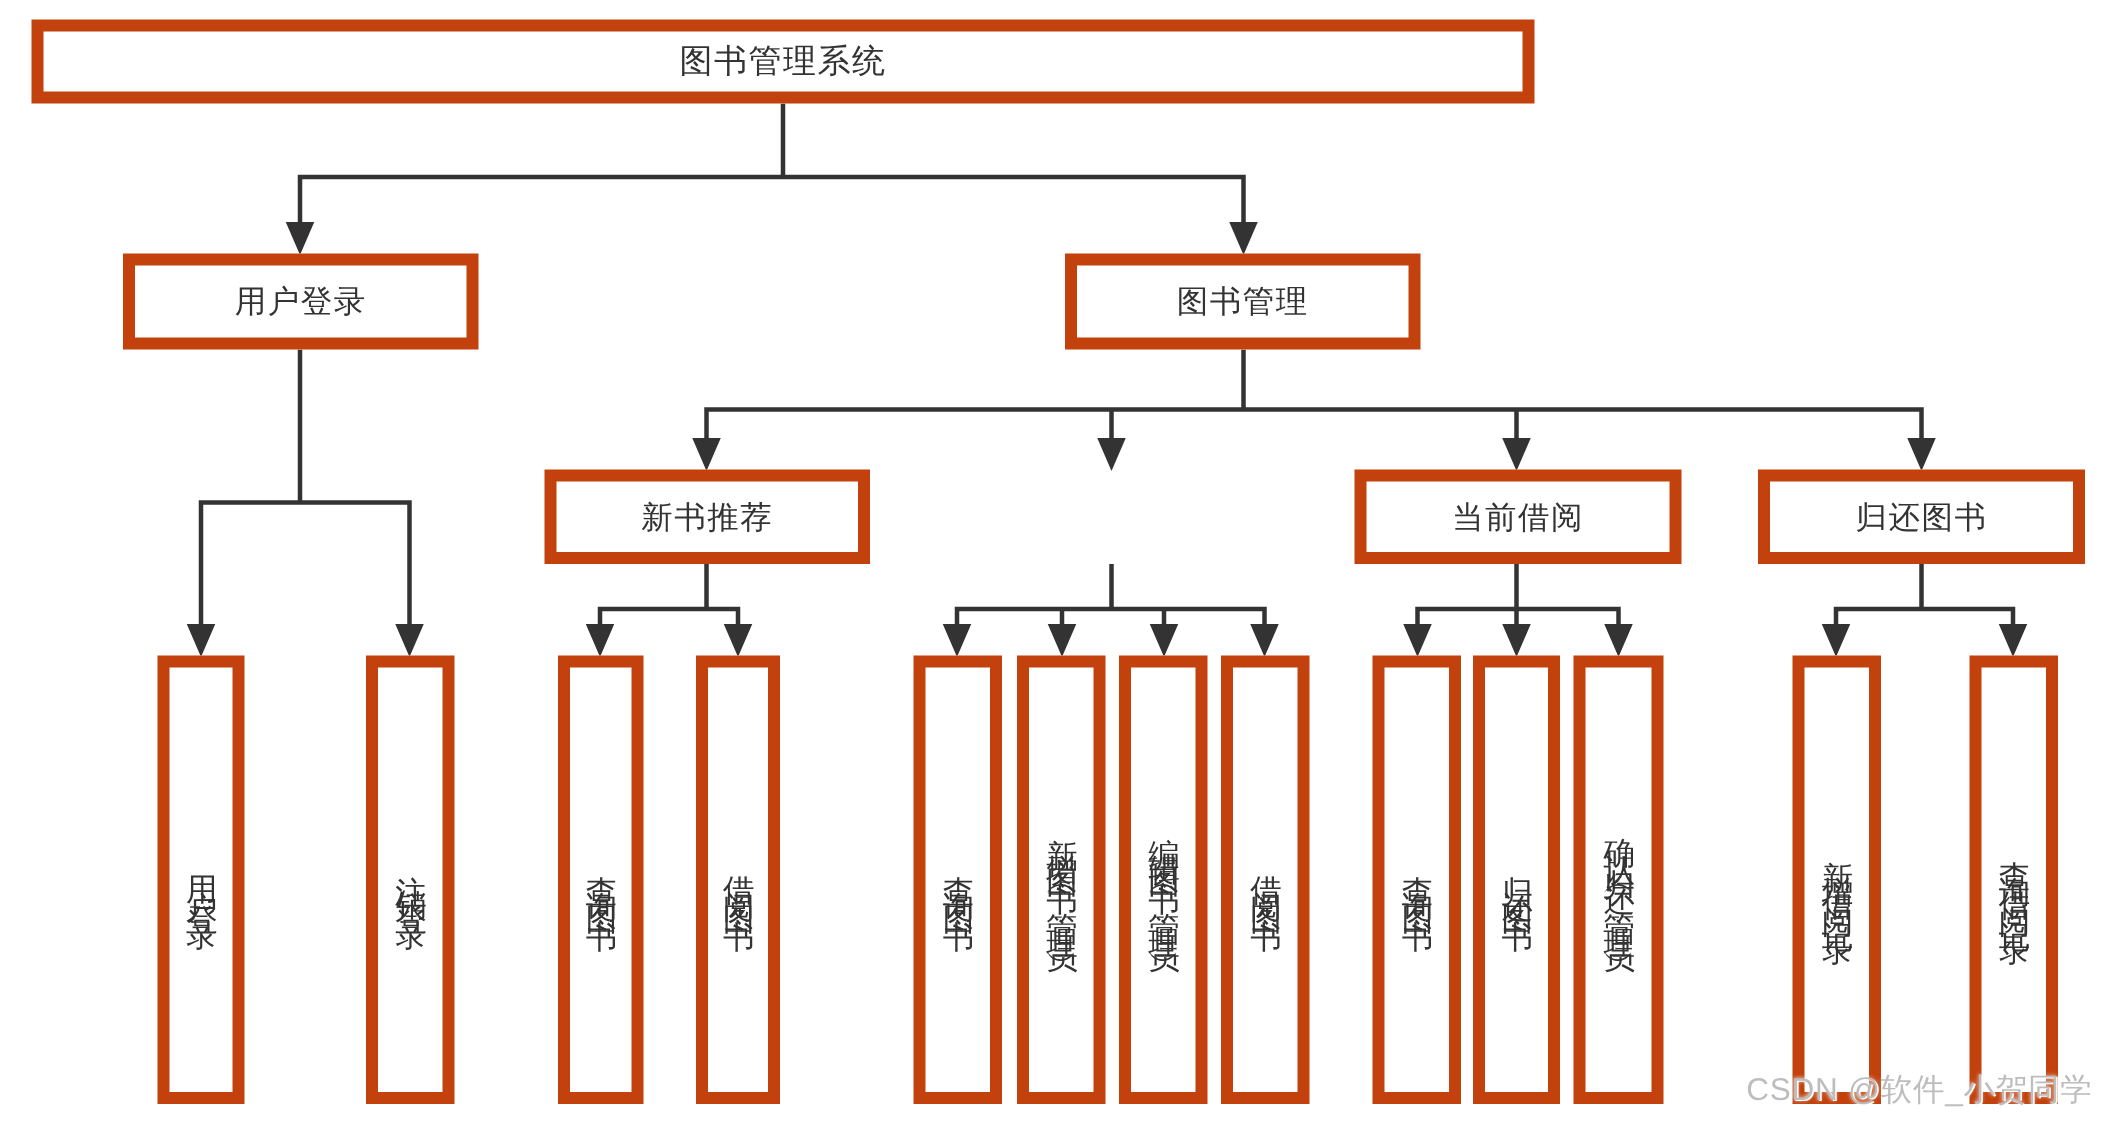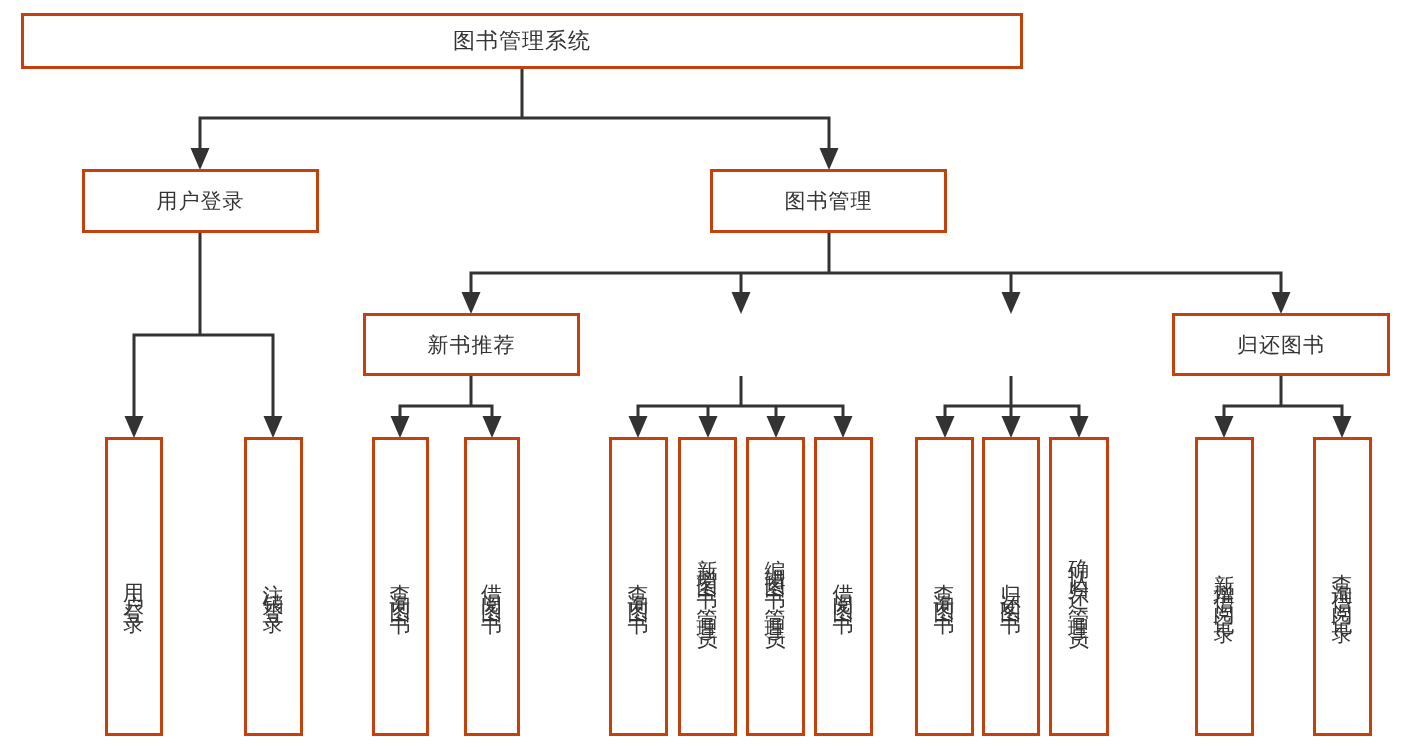--- a/index.html
+++ b/index.html
@@ -13,21 +13,21 @@
   }
   svg.connectors {
     position: absolute;
     left: 0; top: 0;
     width: 1405px; height: 747px;
     pointer-events: none;
   }
   .node {
     position: absolute;
     box-sizing: border-box;
-    border: 3px solid #c2410c;
+    border: 8px solid #c2410c;
     background: #ffffff;
     color: #333333;
     display: flex;
     align-items: center;
     justify-content: center;
   }
   .hbox { font-size: 21px; letter-spacing: 1px; }
   .root-box { font-size: 22px; }
   .vtext {
     writing-mode: vertical-rl;
@@ -114,20 +114,23 @@
   <div class="node hbox n-user-login">
     <span>用户登录</span>
   </div>
   <div class="node hbox n-book-mgmt">
     <span>图书管理</span>
   </div>
 
   <div class="node hbox n-new-book-rec">
     <span>新书推荐</span>
   </div>
+  <div class="node hbox n-current-borrow">
+    <span>当前借阅</span>
+  </div>
   <div class="node hbox n-borrow-records">
     <span>归还图书</span>
   </div>
 
   <div class="node leaf n-user-login-leaf">
     <span class="vtext">用户登录</span>
   </div>
   <div class="node leaf n-logout">
     <span class="vtext">注销登录</span>
   </div>
@@ -162,13 +165,14 @@
     <span class="vtext">确认归还（管理员）</span>
   </div>
 
   <div class="node leaf n-br-add">
     <span class="vtext">新增借阅记录</span>
   </div>
   <div class="node leaf n-br-query">
     <span class="vtext">查询借阅记录</span>
   </div>
 
+  <div class="watermark">CSDN @软件_小贺同学</div>
 </div>
 
 </body></html>

